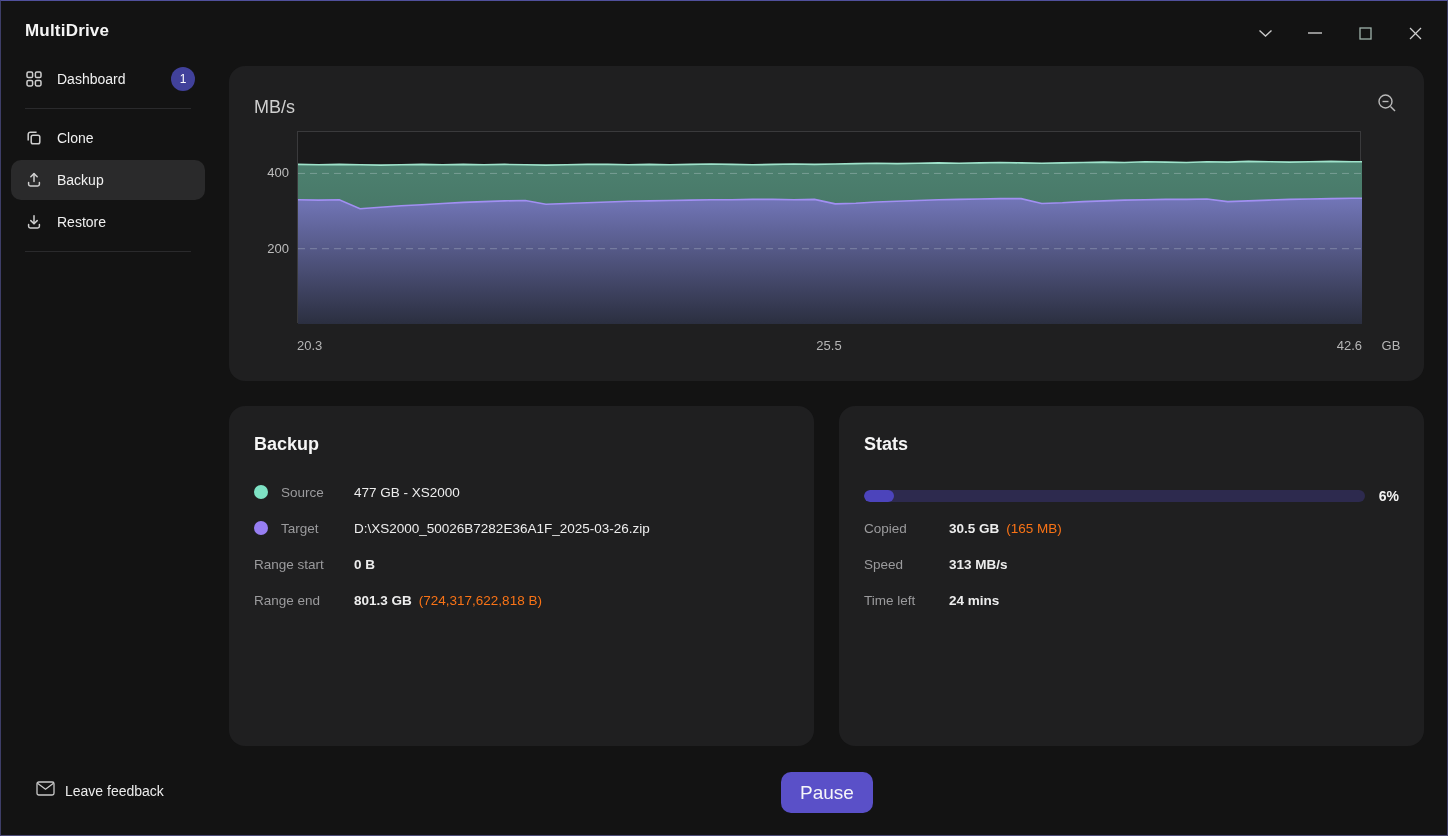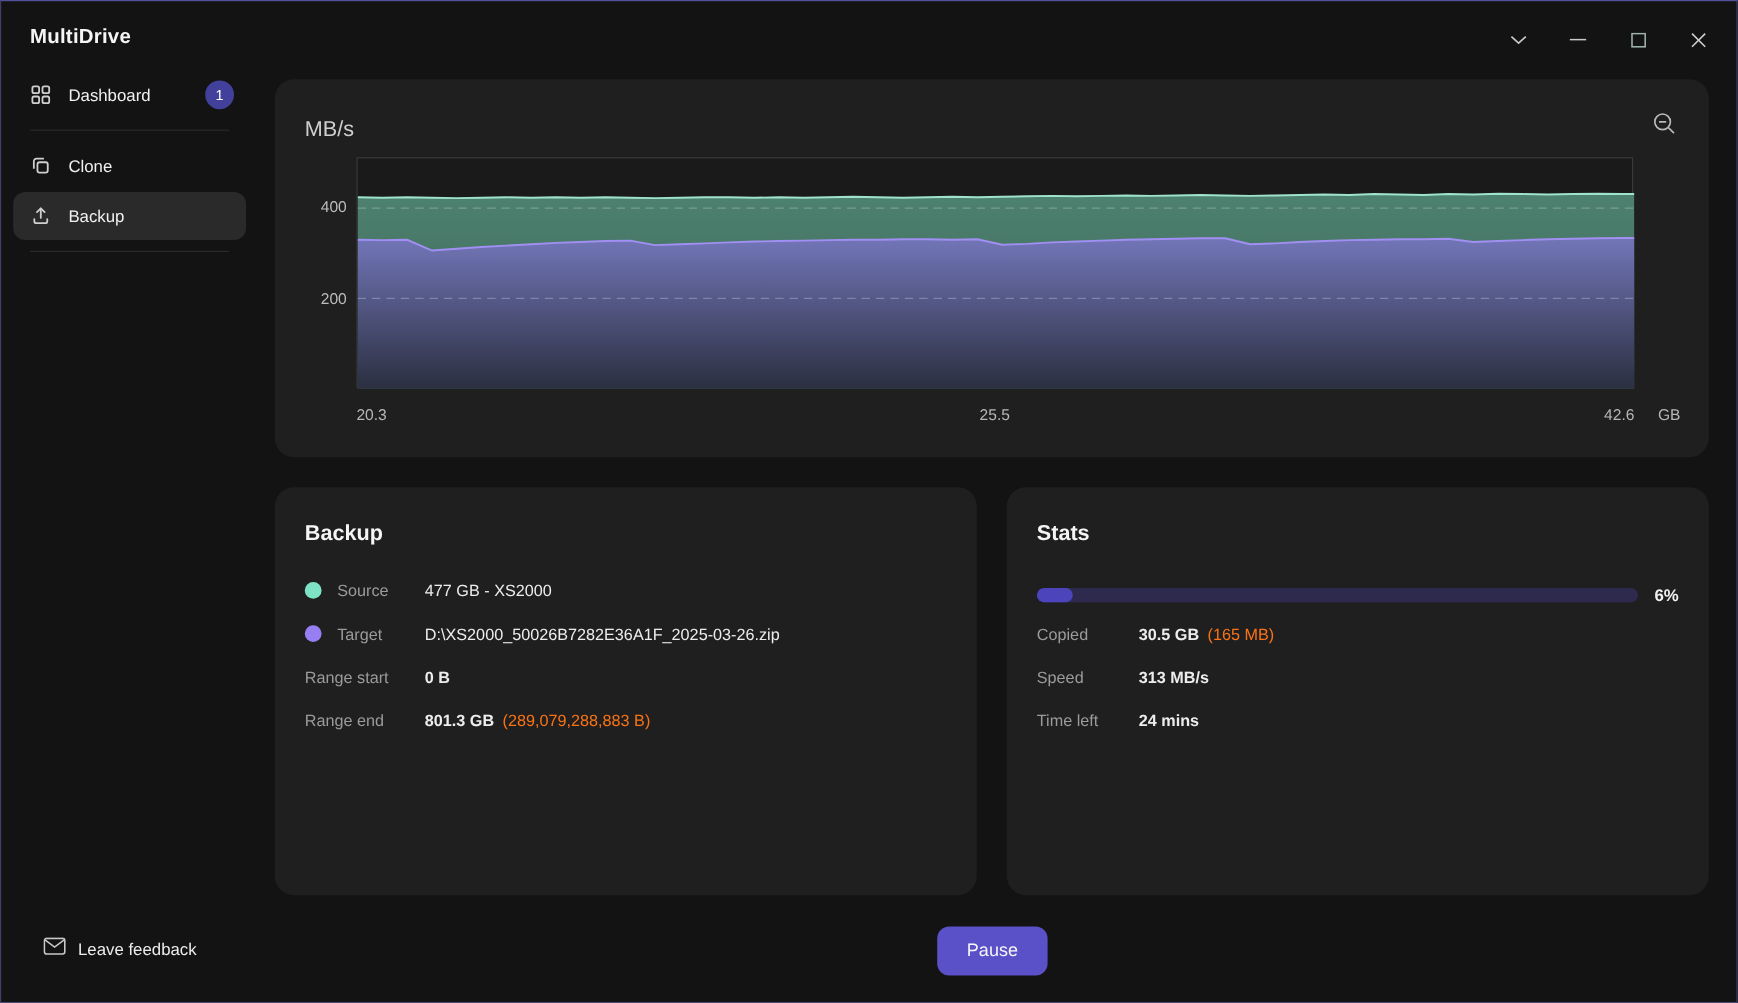--- a/index.html
+++ b/index.html
@@ -58,21 +58,21 @@
   .r1 { top:76px; } .r2 { top:112px; } .r3 { top:148px; } .r4 { top:184px; }
   .progress-row { top:80px; }
   .progress-track { width:501px; height:12px; border-radius:6px; background:#2d2a4e; overflow:hidden; }
   .progress-fill { height:100%; border-radius:6px; background:#4c44bb; }
   .progress-pct { margin-left:auto; font-size:14px; font-weight:bold; color:#f2f2f2; }
 
   
   .feedback { position:absolute; left:35px; top:780px; display:flex; align-items:center; gap:10px; cursor:pointer; }
   .feedback .lbl { font-size:14px; font-weight:500; color:#ececec; }
   .pause-btn { position:absolute; left:780px; top:771px; width:92px; height:41px; border:none; border-radius:10px;
-    background:#5a50c8; color:#f6f6f9; font-size:15px; font-family:"Liberation Sans",sans-serif; cursor:pointer; }
+    background:#5a50c8; color:#f6f6f9; font-size:19px; font-family:"Liberation Sans",sans-serif; cursor:pointer; }
 </style>
 </head>
 <body>
 
 <div class="window">
 
   <div class="app-title">MultiDrive</div>
   <div class="win-controls">
     <div class="win-btn">
       <svg width="15" height="9" viewBox="0 0 15 9" fill="none" stroke="#c9c9c9" stroke-width="1.4">
@@ -122,20 +122,30 @@
       </div>
       <div class="side-item active">
         <span class="icon">
           <svg width="18" height="18" viewBox="0 0 18 18" fill="none" stroke="#cfcfcf" stroke-width="1.5" stroke-linecap="round" stroke-linejoin="round">
             <path d="M9 10.6 V2.8"></path>
             <path d="M5.8 5.8 L9 2.6 L12.2 5.8"></path>
             <path d="M3.6 11.6 v1.7 a1.7 1.7 0 0 0 1.7 1.7 h7.4 a1.7 1.7 0 0 0 1.7 -1.7 v-1.7"></path>
           </svg>
         </span>
         <span class="lbl">Backup</span>
+      </div>
+      <div class="side-item">
+        <span class="icon">
+          <svg width="18" height="18" viewBox="0 0 18 18" fill="none" stroke="#cfcfcf" stroke-width="1.5" stroke-linecap="round" stroke-linejoin="round">
+            <path d="M9 2.8 V10.6"></path>
+            <path d="M5.8 7.6 L9 10.8 L12.2 7.6"></path>
+            <path d="M3.6 11.6 v1.7 a1.7 1.7 0 0 0 1.7 1.7 h7.4 a1.7 1.7 0 0 0 1.7 -1.7 v-1.7"></path>
+          </svg>
+        </span>
+        <span class="lbl">Restore</span>
       </div>
       <div class="side-divider"></div>
     </nav>
 
   <div class="feedback">
     <span class="icon">
       <svg width="19" height="15" viewBox="0 0 19 15" fill="none" stroke="#c9c9c9" stroke-width="1.3">
           <rect x="1" y="1" width="17" height="13" rx="1.8"></rect>
           <path d="M1.5 2.2 L9.5 8.2 L17.5 2.2"></path>
         </svg>
@@ -193,21 +203,21 @@
         <span class="rlabel">Target</span>
         <span class="rvalue reg">D:\XS2000_50026B7282E36A1F_2025-03-26.zip</span>
       </div>
       <div class="row r3">
         <span class="rlabel">Range start</span>
         <span class="rvalue">0 B</span>
       </div>
       <div class="row r4">
         <span class="rlabel">Range end</span>
         <span class="rvalue">801.3 GB</span>
-        <span class="rsec">(289,079,288,883 B)</span>
+        <span class="rsec">(724,317,622,818 B)</span>
       </div>
     </div>
   </section>
 
   <section class="panel" id="stats-card">
     <h2 class="card-title">Stats</h2>
     <div class="stats-rows">
       <div class="row progress-row">
         <div class="progress-track">
           <div class="progress-fill" id="progress-fill" style="width: 6%;"></div>

